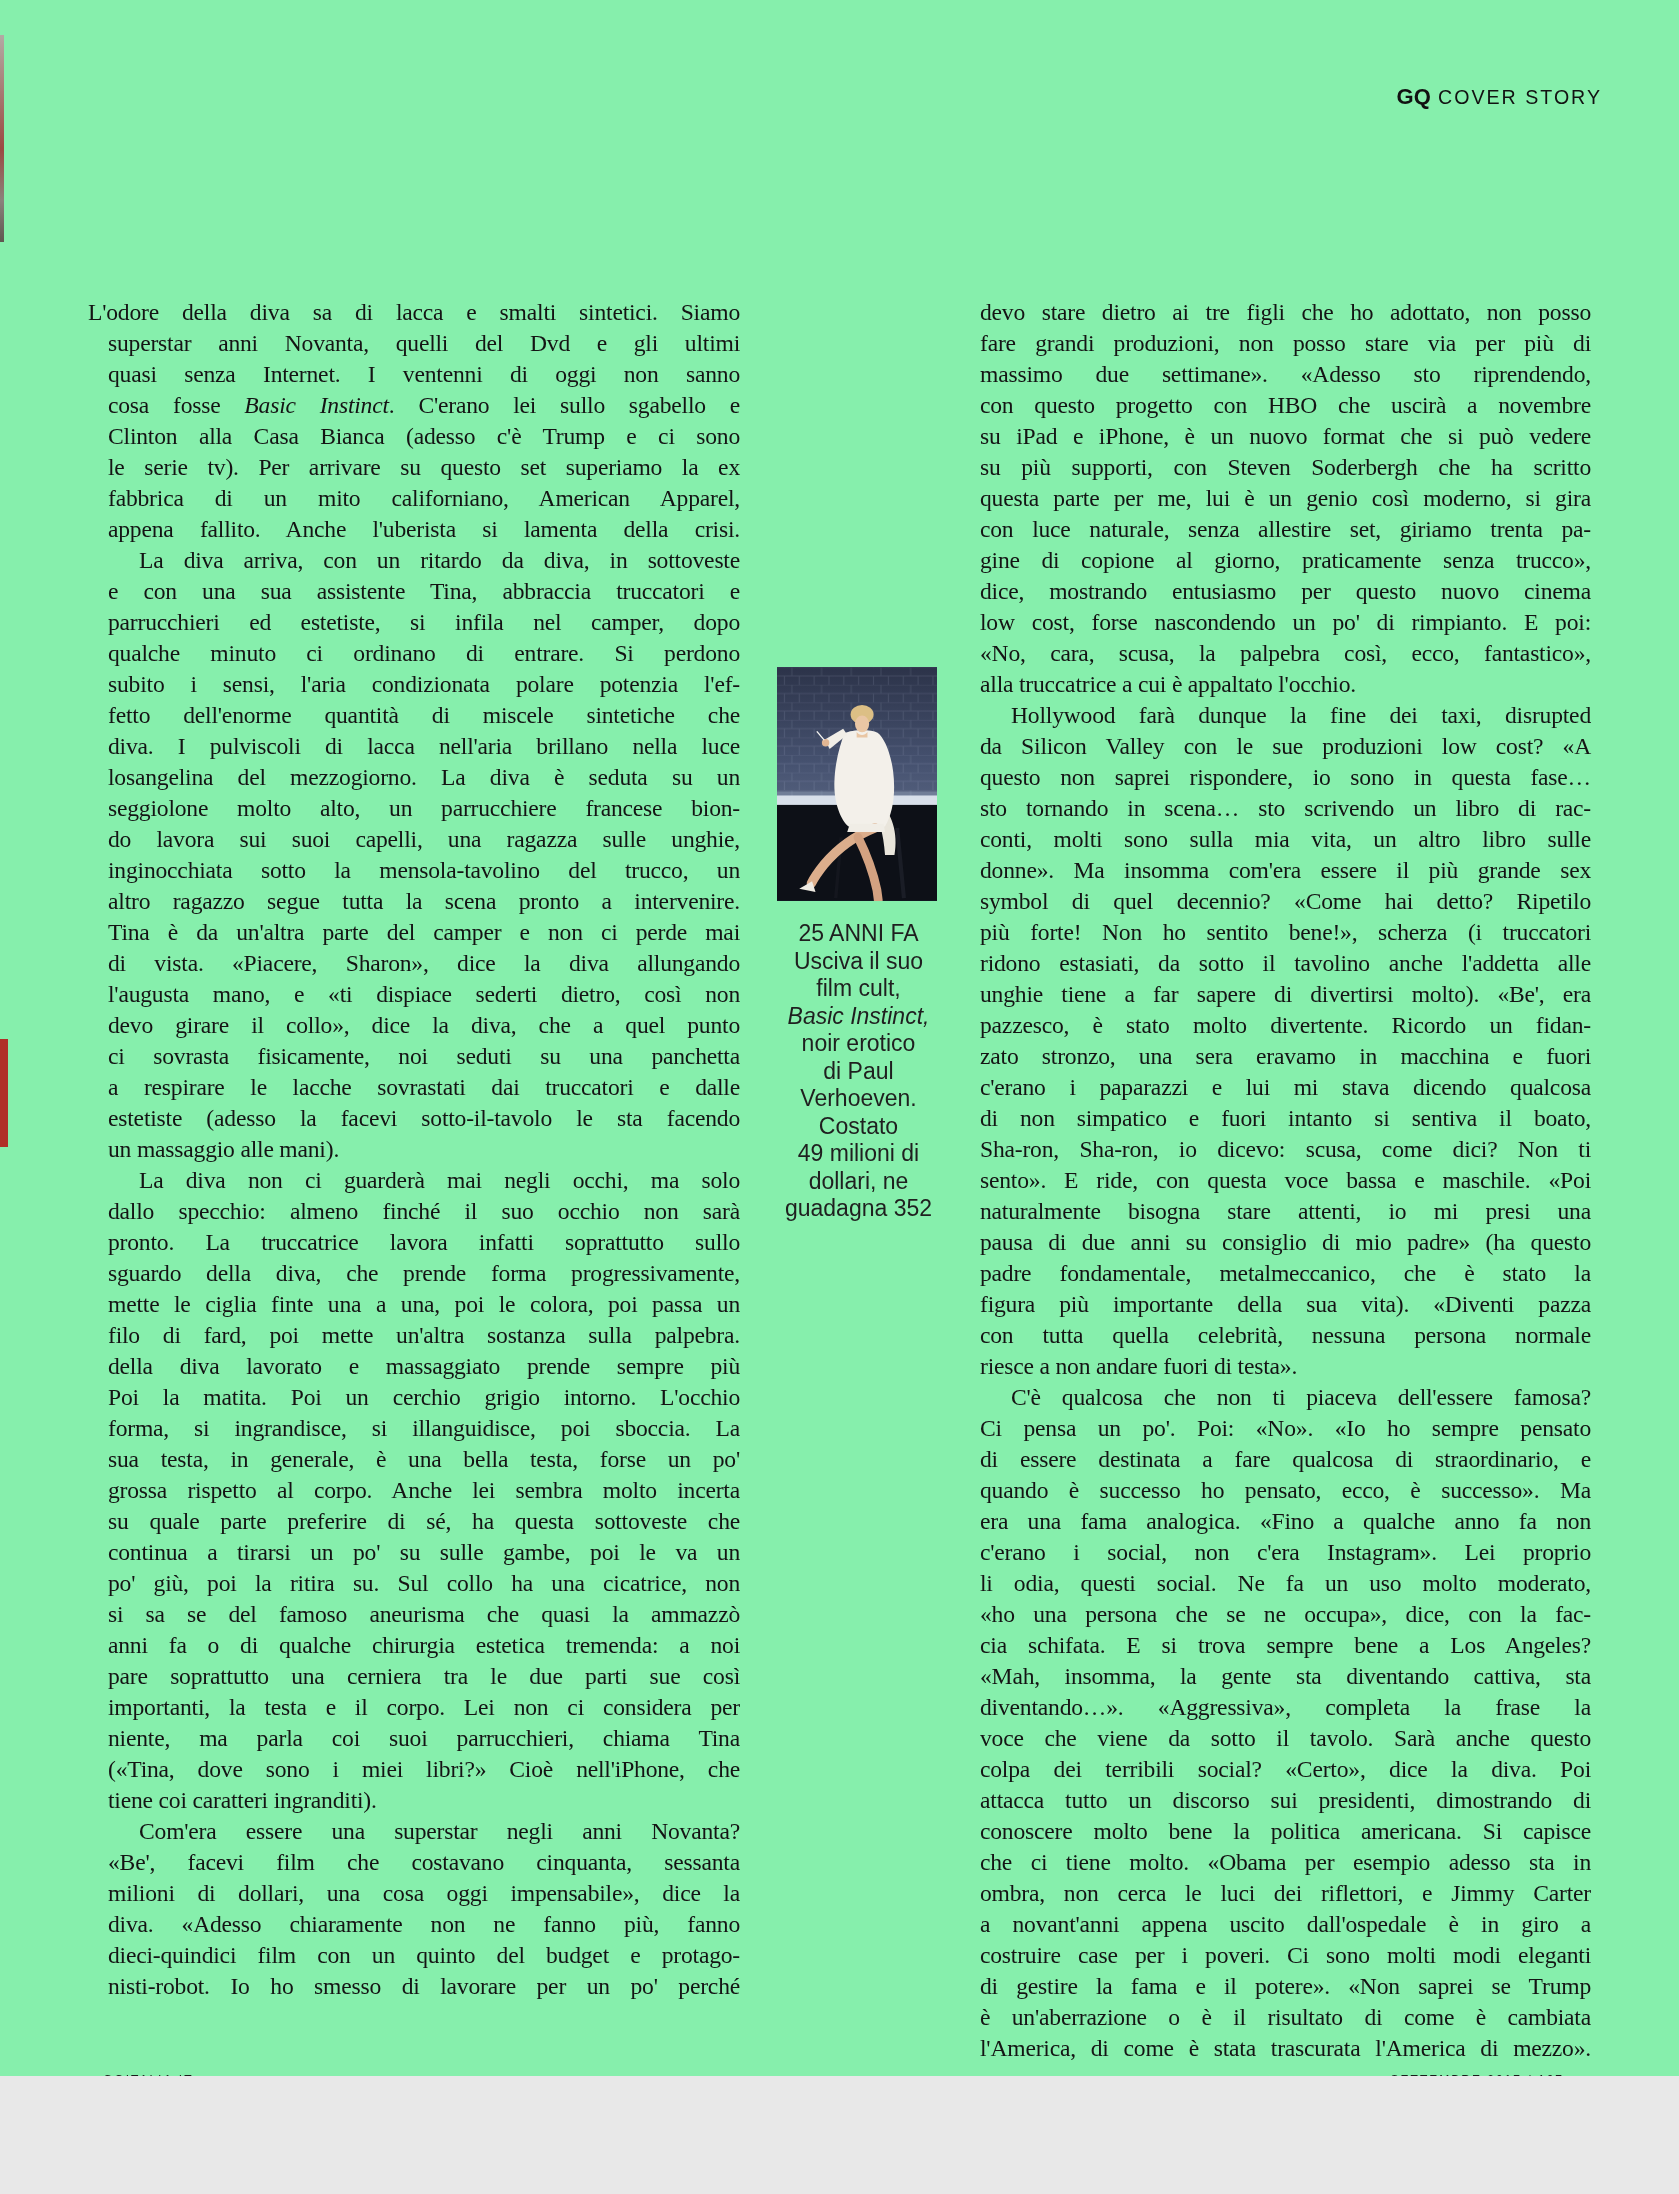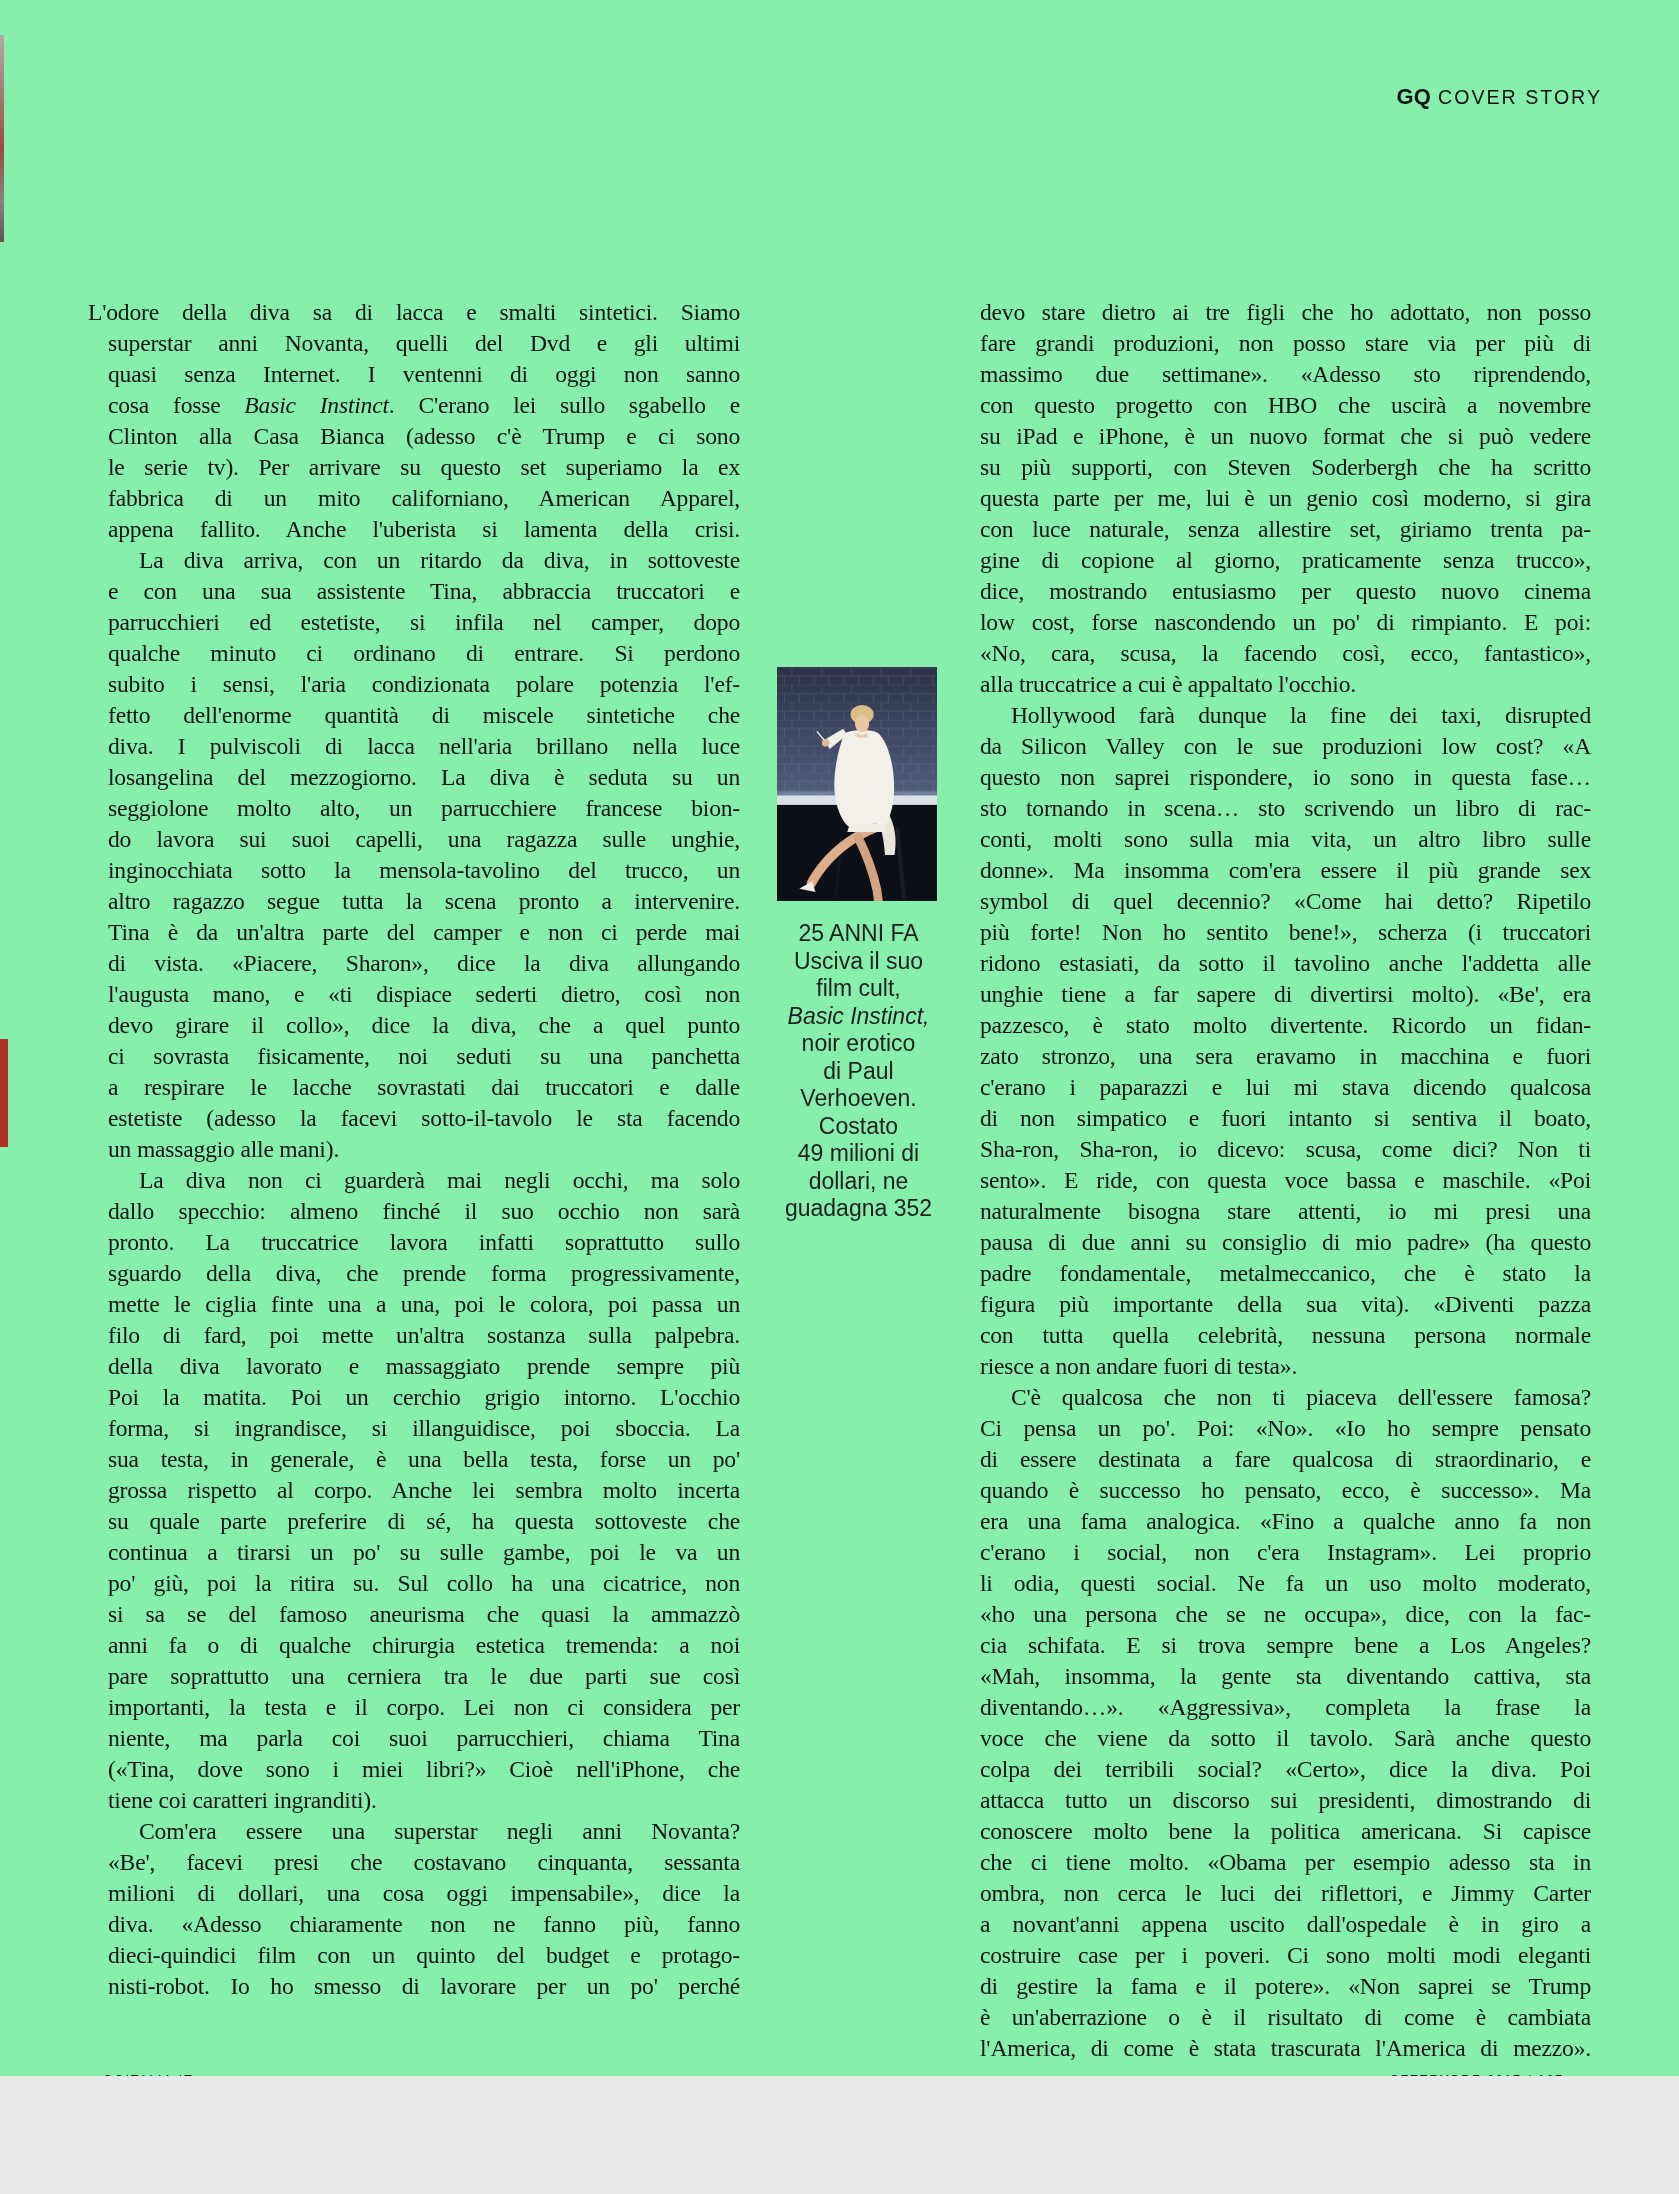--- a/index.html
+++ b/index.html
@@ -116,40 +116,40 @@
       <div class="ln">continua a tirarsi un po' su sulle gambe, poi le va un</div>
       <div class="ln">po' giù, poi la ritira su. Sul collo ha una cicatrice, non</div>
       <div class="ln">si sa se del famoso aneurisma che quasi la ammazzò</div>
       <div class="ln">anni fa o di qualche chirurgia estetica tremenda: a noi</div>
       <div class="ln">pare soprattutto una cerniera tra le due parti sue così</div>
       <div class="ln">importanti, la testa e il corpo. Lei non ci considera per</div>
       <div class="ln">niente, ma parla coi suoi parrucchieri, chiama Tina</div>
       <div class="ln">(«Tina, dove sono i miei libri?» Cioè nell'iPhone, che</div>
       <div class="ln end">tiene coi caratteri ingranditi).</div>
       <div class="ln ind">Com'era essere una superstar negli anni Novanta?</div>
-      <div class="ln">«Be', facevi presi che costavano cinquanta, sessanta</div>
+      <div class="ln">«Be', facevi film che costavano cinquanta, sessanta</div>
       <div class="ln">milioni di dollari, una cosa oggi impensabile», dice la</div>
       <div class="ln">diva. «Adesso chiaramente non ne fanno più, fanno</div>
       <div class="ln">dieci-quindici film con un quinto del budget e protago-</div>
       <div class="ln">nisti-robot. Io ho smesso di lavorare per un po' perché</div>
     </div>
 
   <div class="col col-right">
       <div class="ln">devo stare dietro ai tre figli che ho adottato, non posso</div>
       <div class="ln">fare grandi produzioni, non posso stare via per più di</div>
       <div class="ln">massimo due settimane». «Adesso sto riprendendo,</div>
       <div class="ln">con questo progetto con HBO che uscirà a novembre</div>
       <div class="ln">su iPad e iPhone, è un nuovo format che si può vedere</div>
       <div class="ln">su più supporti, con Steven Soderbergh che ha scritto</div>
       <div class="ln">questa parte per me, lui è un genio così moderno, si gira</div>
       <div class="ln">con luce naturale, senza allestire set, giriamo trenta pa-</div>
       <div class="ln">gine di copione al giorno, praticamente senza trucco»,</div>
       <div class="ln">dice, mostrando entusiasmo per questo nuovo cinema</div>
       <div class="ln">low cost, forse nascondendo un po' di rimpianto. E poi:</div>
-      <div class="ln">«No, cara, scusa, la facendo così, ecco, fantastico»,</div>
+      <div class="ln">«No, cara, scusa, la palpebra così, ecco, fantastico»,</div>
       <div class="ln end">alla truccatrice a cui è appaltato l'occhio.</div>
       <div class="ln ind">Hollywood farà dunque la fine dei taxi, disrupted</div>
       <div class="ln">da Silicon Valley con le sue produzioni low cost? «A</div>
       <div class="ln">questo non saprei rispondere, io sono in questa fase…</div>
       <div class="ln">sto tornando in scena… sto scrivendo un libro di rac-</div>
       <div class="ln">conti, molti sono sulla mia vita, un altro libro sulle</div>
       <div class="ln">donne». Ma insomma com'era essere il più grande sex</div>
       <div class="ln">symbol di quel decennio? «Come hai detto? Ripetilo</div>
       <div class="ln">più forte! Non ho sentito bene!», scherza (i truccatori</div>
       <div class="ln">ridono estasiati, da sotto il tavolino anche l'addetta alle</div>

